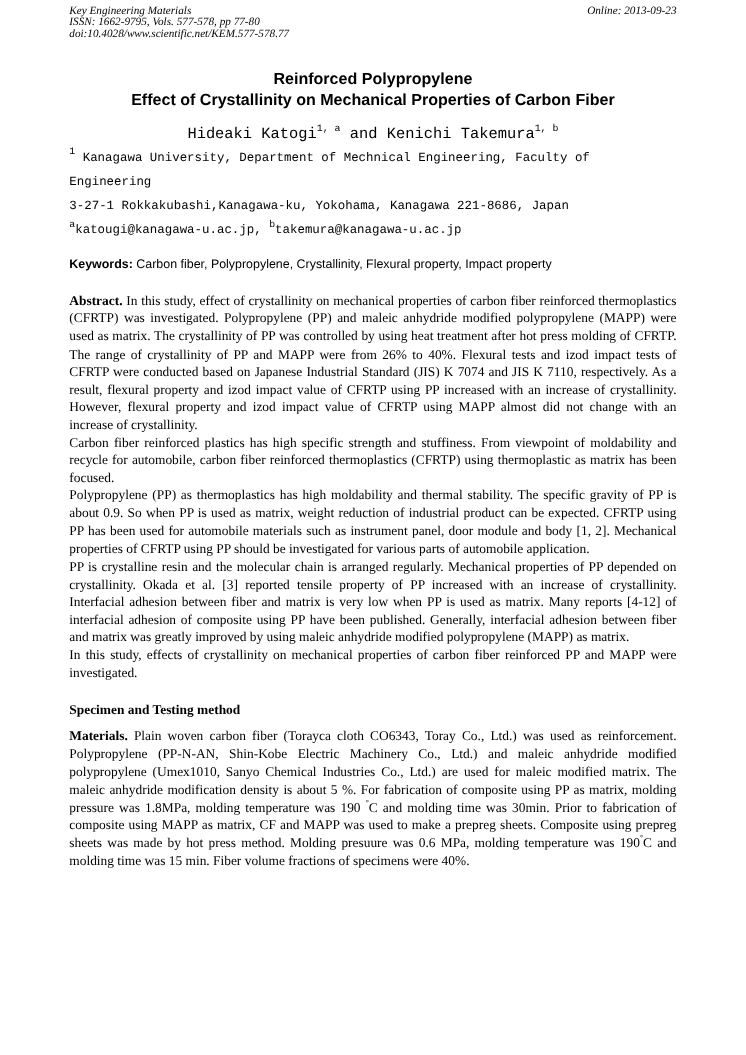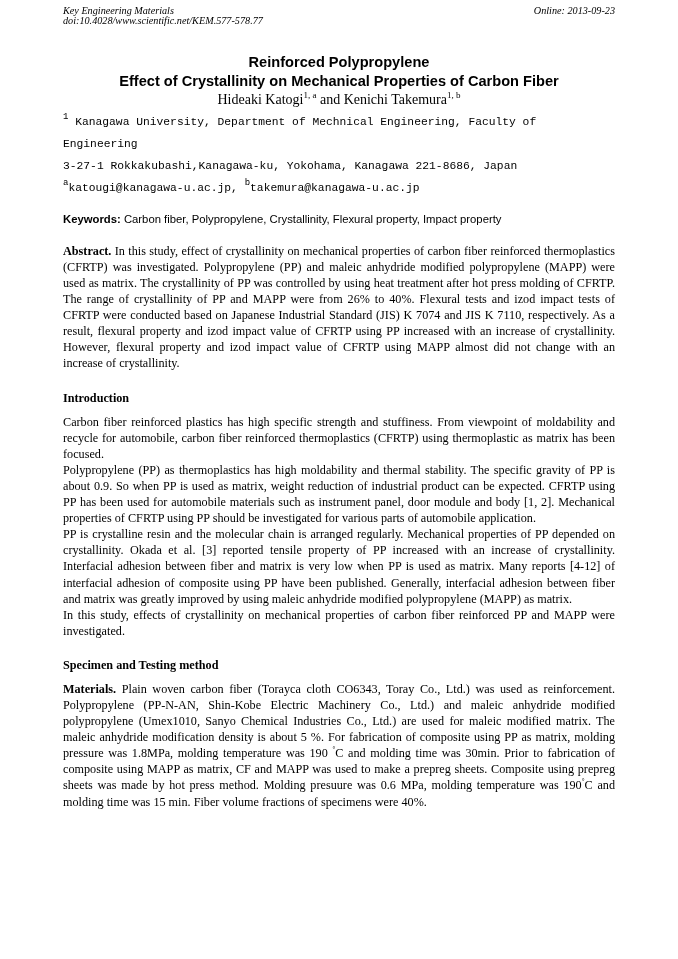--- a/index.html
+++ b/index.html
@@ -1,38 +1,39 @@
 <!DOCTYPE html>
 <html><head>
   <meta charset="utf-8">
   <style>
     html, body { margin: 0; padding: 0; background: #ffffff; }
     body { width: 678px; height: 959px; position: relative; overflow: hidden; color: #000; }
     .page { position: absolute; left: 63px; top: 6px; width: 552px; }
     .header { font-family: "Liberation Serif", serif; font-style: italic; font-size: 10.2px; line-height: 10.4px; position: relative; }
     .header .online { position: absolute; right: 0; top: 0; text-align: right; }
     .title { font-family: "Liberation Sans", sans-serif; font-weight: bold; font-size: 14.6px; line-height: 19px; text-align: center; margin-top: 26px; }
-    .authors { font-family: Liberation Serif, serif; font-size: 14px; text-align: center; line-height: 18px; }
+    .authors { font-family: Liberation Mono, monospace; font-size: 14px; text-align: center; margin-top: 12px; line-height: 18px; }
     .authors sup, .affil sup { font-size: 9px; vertical-align: 6px; line-height: 0; }
     .affil { font-family: Liberation Mono, monospace; font-size: 11.3px; line-height: 22px; margin-top: 2px; }
     .keywords { font-family: "Liberation Sans", sans-serif; font-size: 11.3px; margin-top: 14px; }
     .keywords b { font-weight: bold; }
     p.body { font-family: "Liberation Serif", serif; font-size: 12.2px; line-height: 16.1px; text-align: justify; margin: 0; }
     .abstract { margin-top: 18px !important; }
     h2.sec { font-family: "Liberation Serif", serif; font-weight: bold; font-size: 12.2px; margin: 18px 0 8px 0; line-height: 16px; }
     .lead { font-weight: bold; }
     .deg { font-size: 7px; vertical-align: 6px; line-height: 0; }
   </style>
 </head>
 <body>
 
 <div class="page">
 
   <div class="header">
     <div>Key Engineering Materials</div>
+    <div>ISSN: 1662-9795, Vols. 577-578, pp 77-80</div>
     <div>doi:10.4028/www.scientific.net/KEM.577-578.77</div>
     <div class="online">Online: 2013-09-23</div>
   </div>
 
   <div class="title">
     <div>Reinforced Polypropylene</div>
     <div>Effect of Crystallinity on Mechanical Properties of Carbon Fiber</div>
   </div>
 
   <div class="authors">
@@ -46,21 +47,20 @@
   </div>
 
   <div class="keywords">
     <b>Keywords:</b><span style="white-space:pre-wrap"> Carbon fiber, Polypropylene, Crystallinity, Flexural property, Impact property</span>
   </div>
 
   <p class="body abstract">
     <span class="lead">Abstract.</span><span> In this study, effect of crystallinity on mechanical properties of carbon fiber reinforced thermoplastics (CFRTP) was investigated. Polypropylene (PP) and maleic anhydride modified polypropylene (MAPP) were used as matrix. The crystallinity of PP was controlled by using heat treatment after hot press molding of CFRTP. The range of crystallinity of PP and MAPP were from 26% to 40%. Flexural tests and izod impact tests of CFRTP were conducted based on Japanese Industrial Standard (JIS) K 7074 and JIS K 7110, respectively. As a result, flexural property and izod impact value of CFRTP using PP increased with an increase of crystallinity. However, flexural property and izod impact value of CFRTP using MAPP almost did not change with an increase of crystallinity.</span>
   </p>
 
-  <h2 class="sec">Introduction</h2>
   <p class="body">Carbon fiber reinforced plastics has high specific strength and stuffiness. From viewpoint of moldability and recycle for automobile, carbon fiber reinforced thermoplastics (CFRTP) using thermoplastic as matrix has been focused.</p>
   <p class="body">Polypropylene (PP) as thermoplastics has high moldability and thermal stability. The specific gravity of PP is about 0.9. So when PP is used as matrix, weight reduction of industrial product can be expected. CFRTP using PP has been used for automobile materials such as instrument panel, door module and body [1, 2]. Mechanical properties of CFRTP using PP should be investigated for various parts of automobile application.</p>
   <p class="body">PP is crystalline resin and the molecular chain is arranged regularly. Mechanical properties of PP depended on crystallinity. Okada et al. [3] reported tensile property of PP increased with an increase of crystallinity. Interfacial adhesion between fiber and matrix is very low when PP is used as matrix. Many reports [4-12] of interfacial adhesion of composite using PP have been published. Generally, interfacial adhesion between fiber and matrix was greatly improved by using maleic anhydride modified polypropylene (MAPP) as matrix.</p>
   <p class="body">In this study, effects of crystallinity on mechanical properties of carbon fiber reinforced PP and MAPP were investigated.</p>
 
   <h2 class="sec">Specimen and Testing method</h2>
   <p class="body">
     <span class="lead">Materials.</span><span> Plain woven carbon fiber (Torayca cloth CO6343, Toray Co., Ltd.) was used as reinforcement. Polypropylene (PP-N-AN, Shin-Kobe Electric Machinery Co., Ltd.) and maleic anhydride modified polypropylene (Umex1010, Sanyo Chemical Industries Co., Ltd.) are used for maleic modified matrix. The maleic anhydride modification density is about 5 %. For fabrication of composite using PP as matrix, molding pressure was 1.8MPa, molding temperature was 190 </span><span class="deg">°</span><span>C and molding time was 30min. Prior to fabrication of composite using MAPP as matrix, CF and MAPP was used to make a prepreg sheets. Composite using prepreg sheets was made by hot press method. Molding presuure was 0.6 MPa, molding temperature was 190</span><span class="deg">°</span><span>C and molding time was 15 min. Fiber volume fractions of specimens were 40%.</span>
   </p>
 

